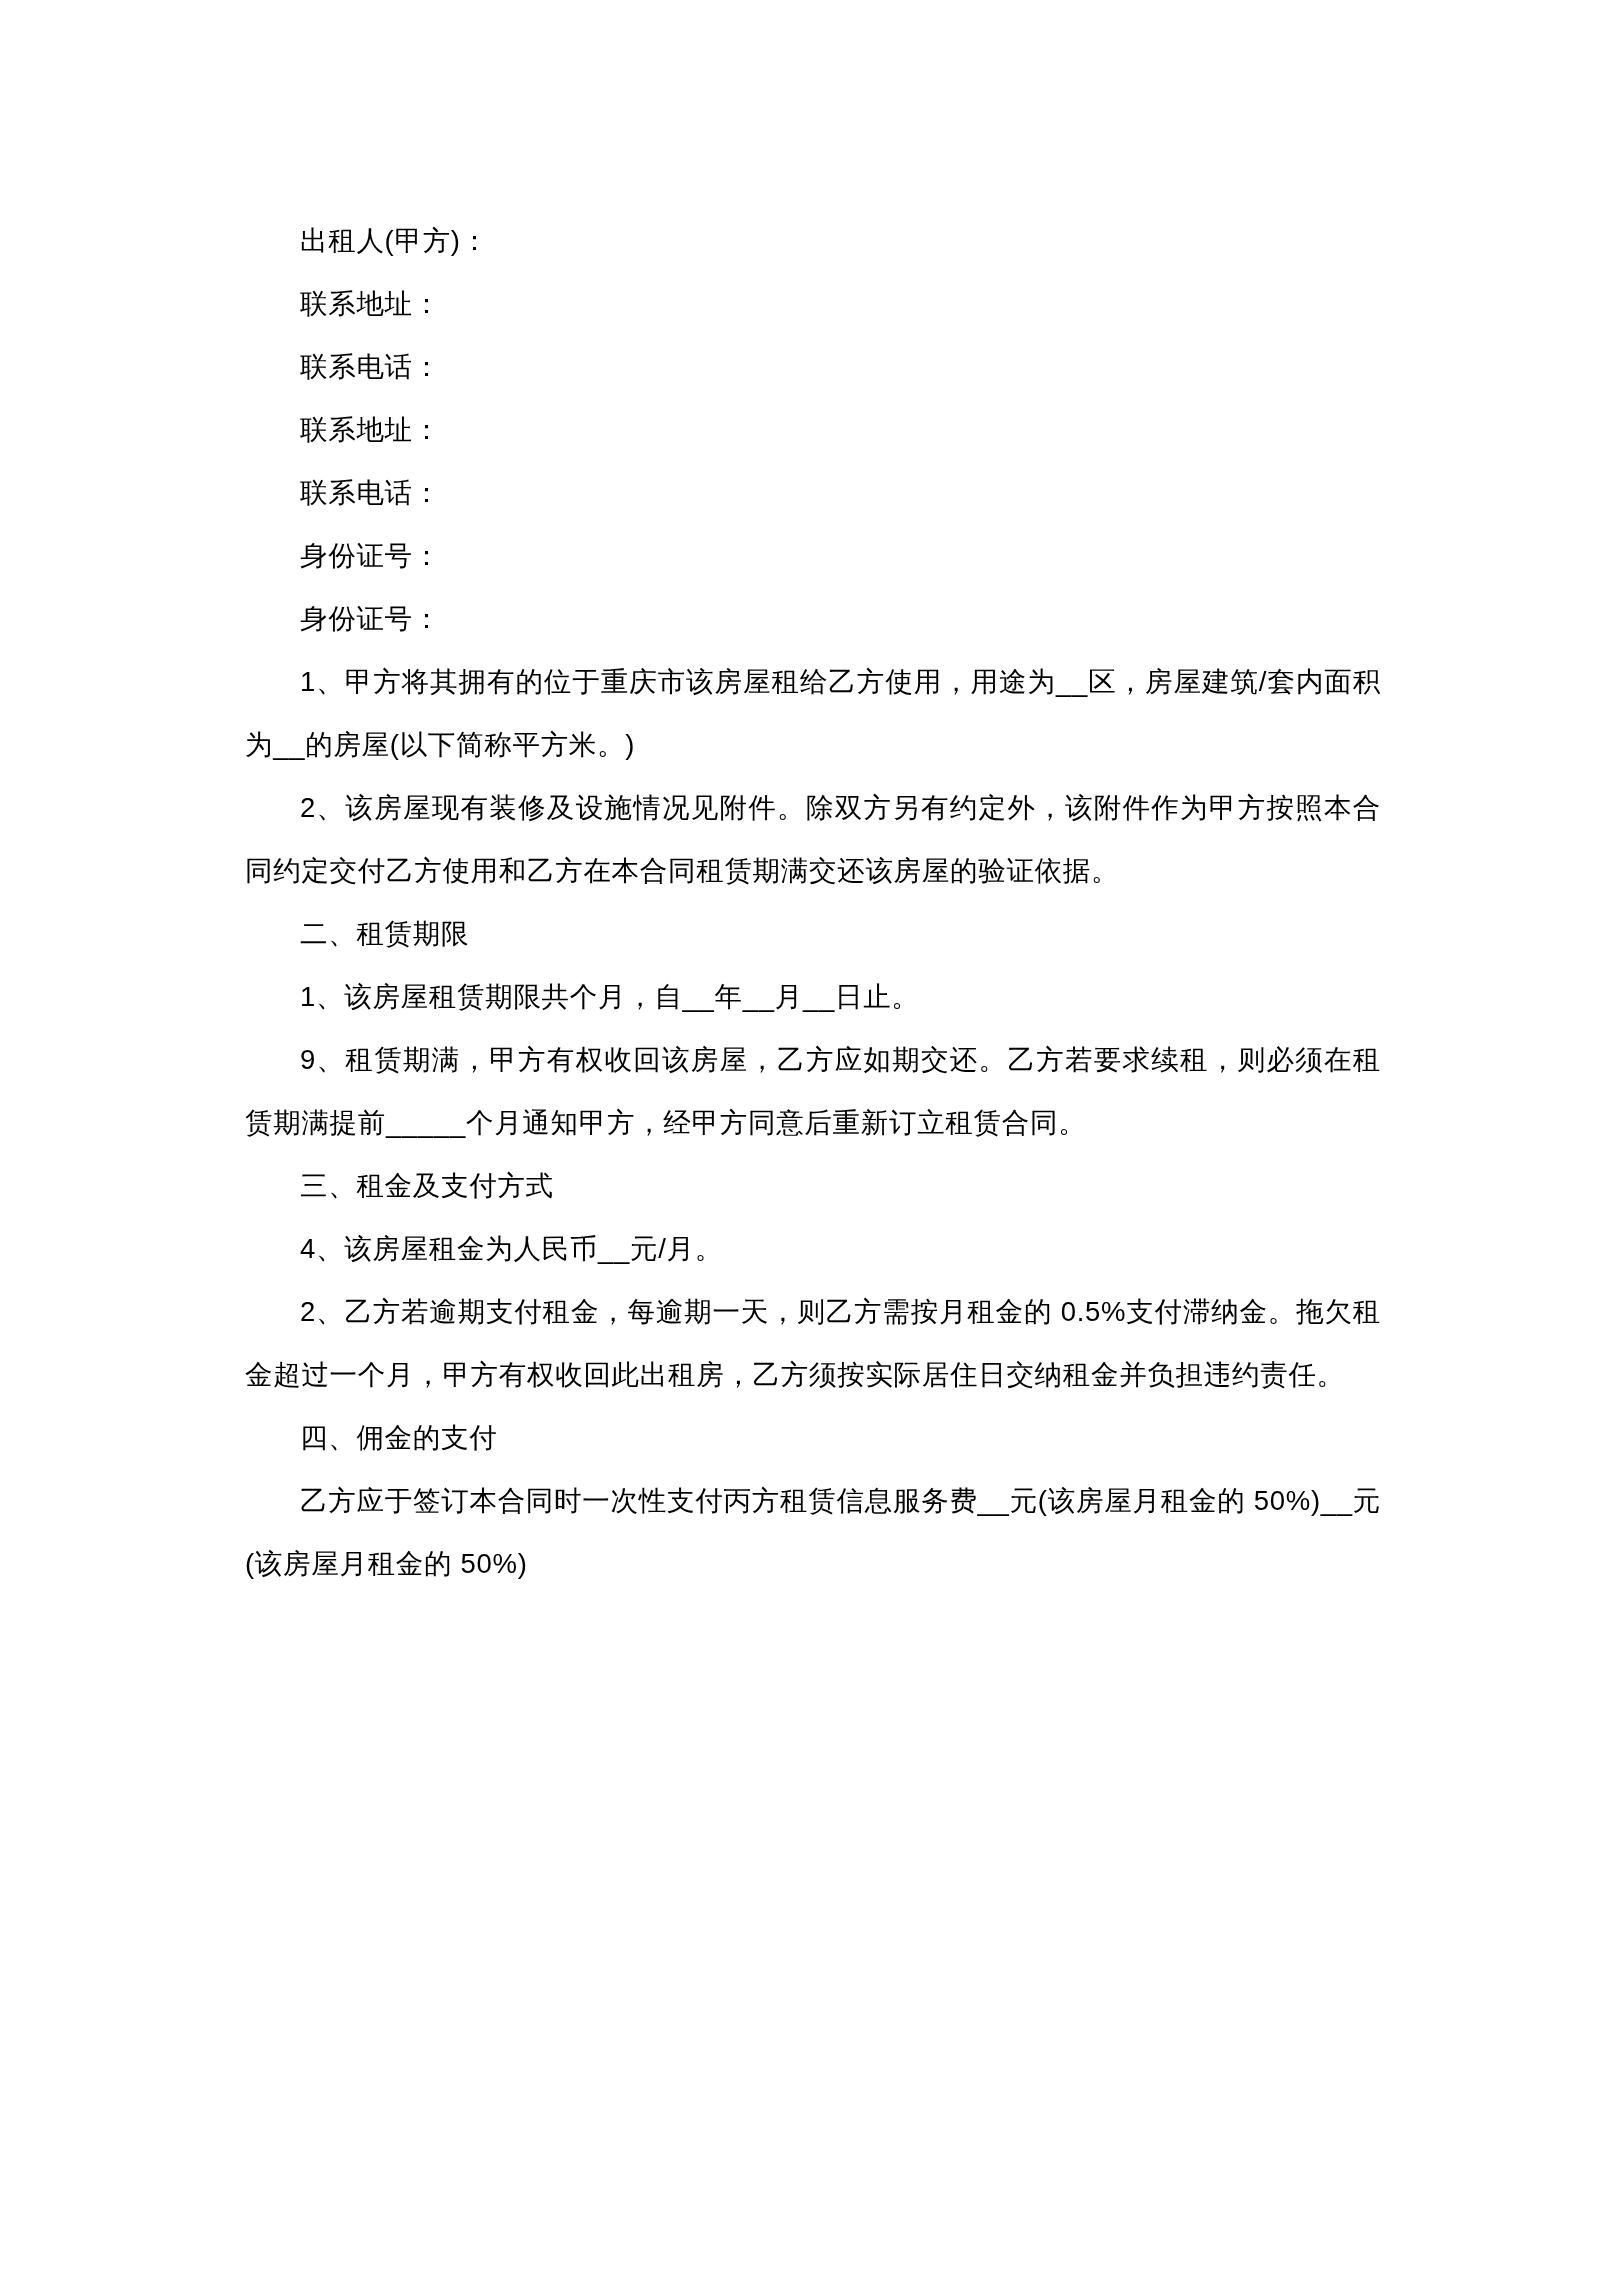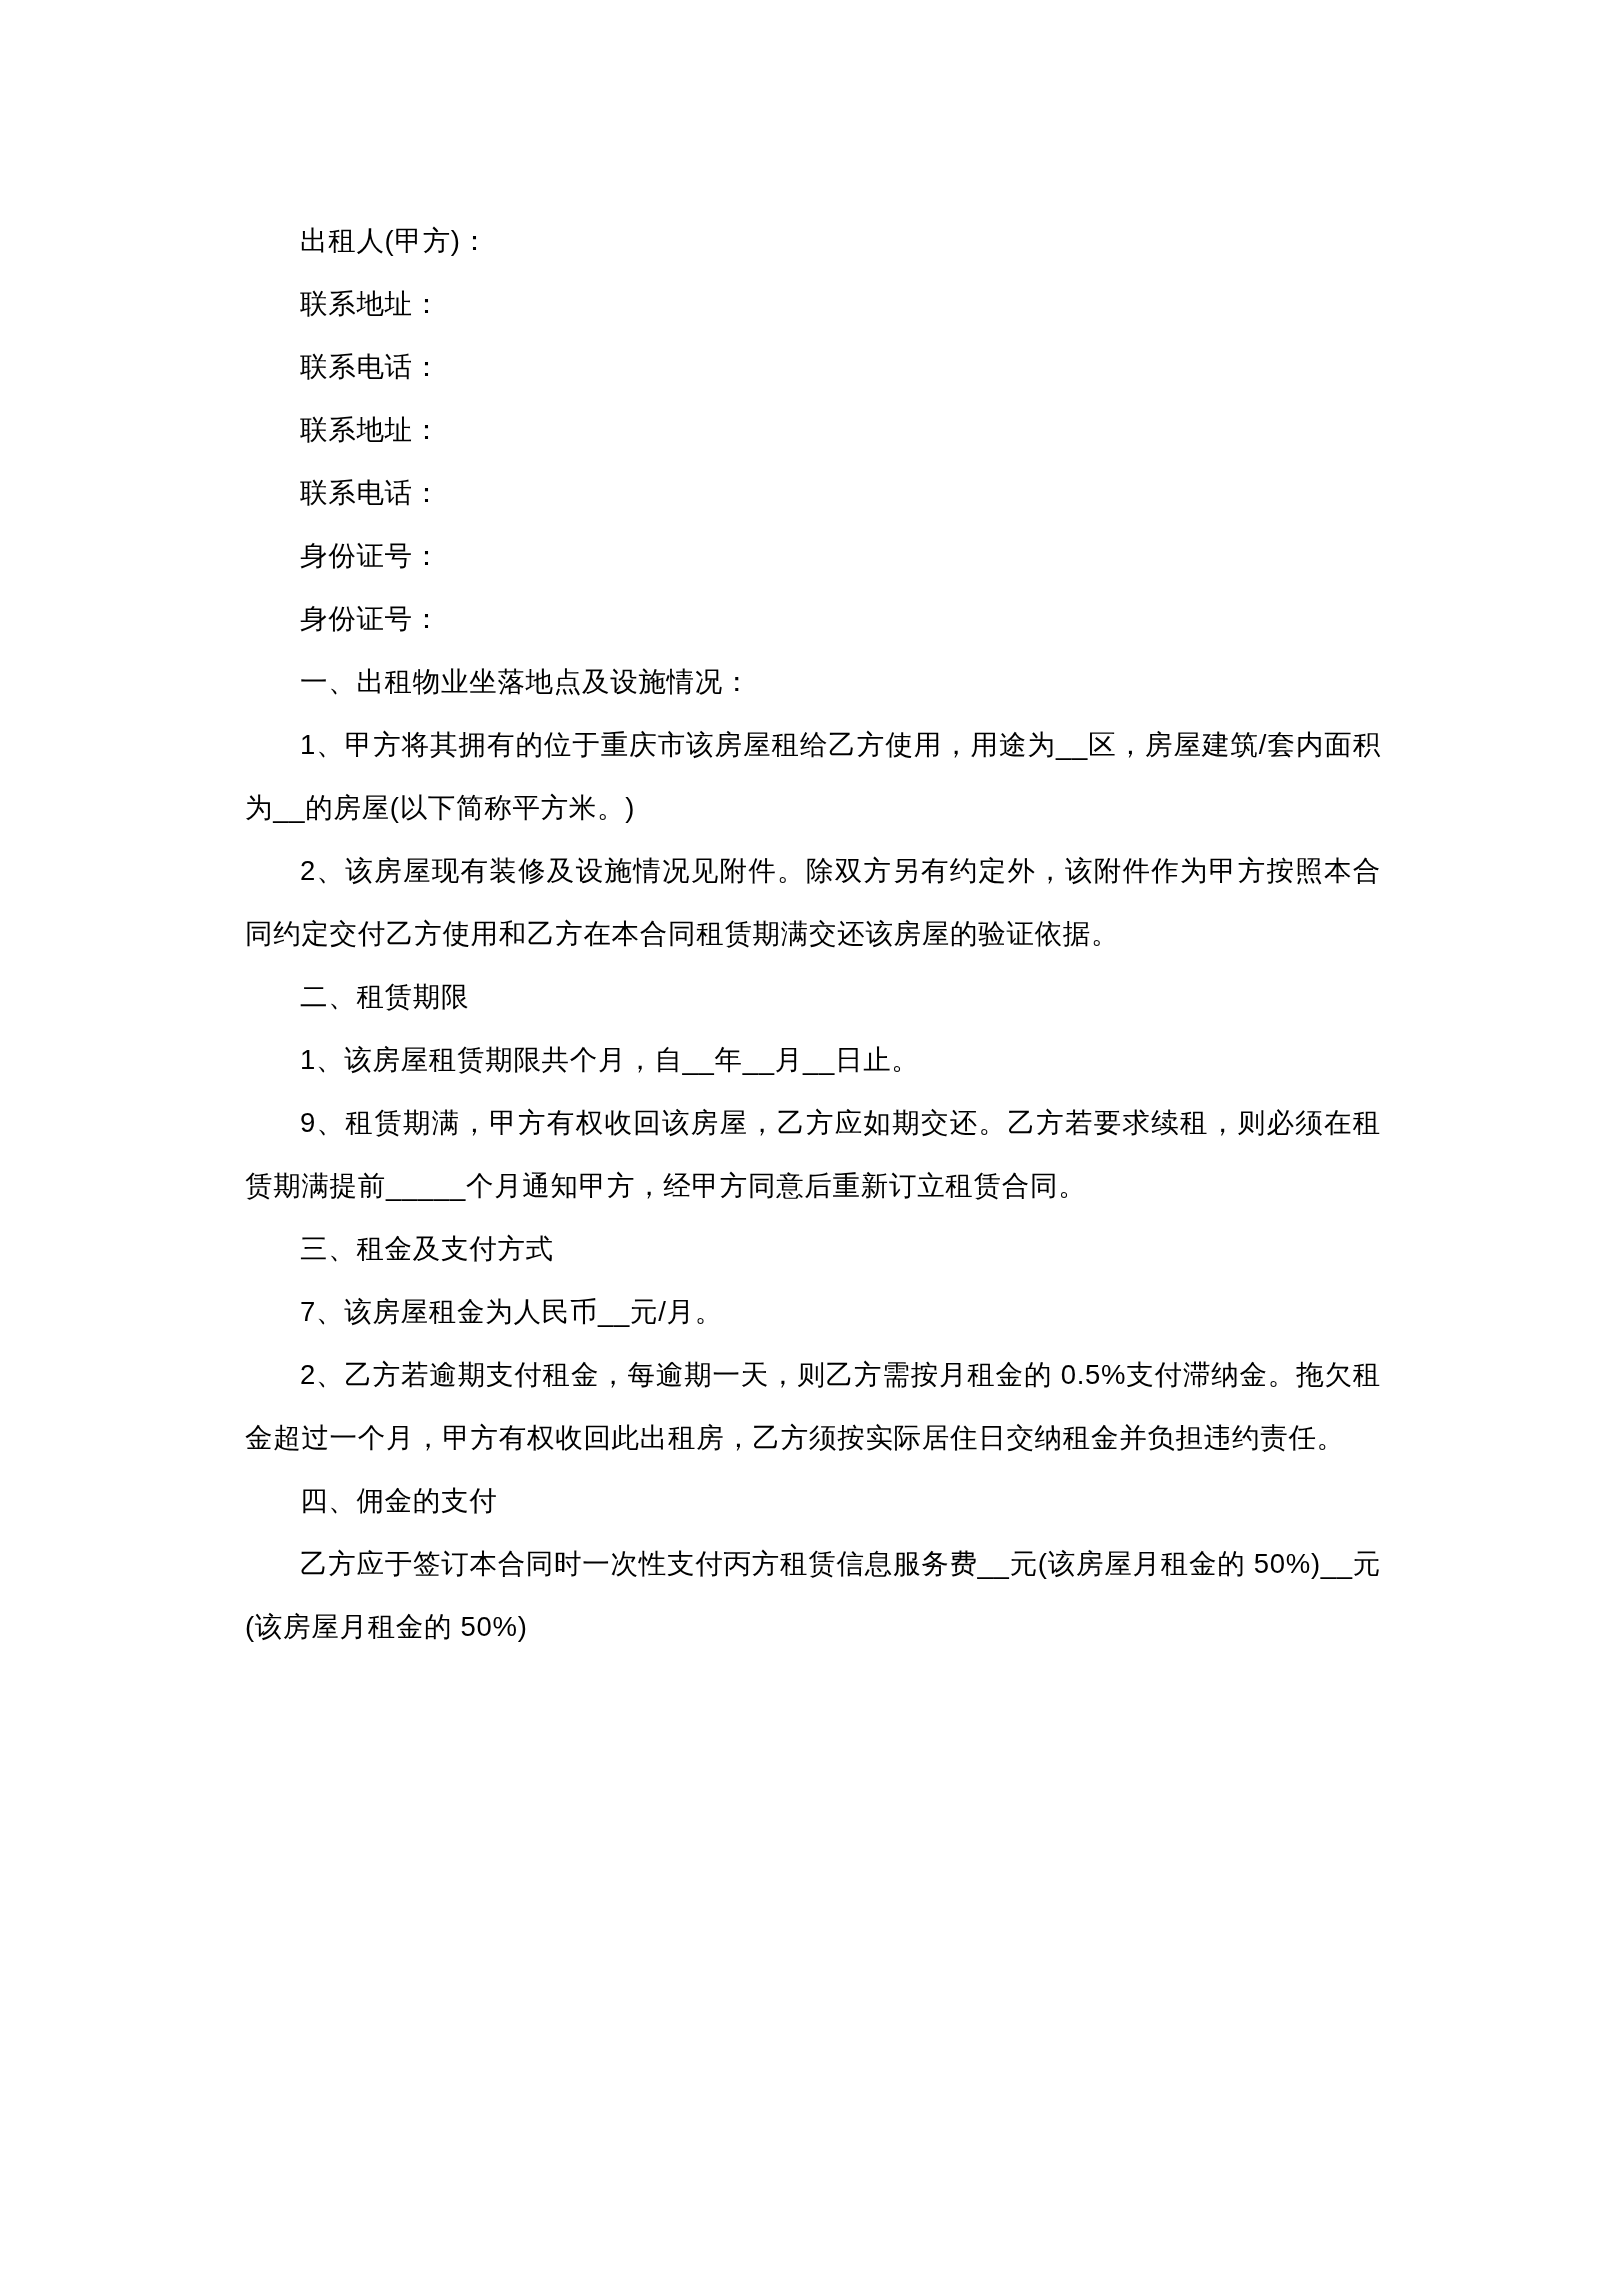--- a/index.html
+++ b/index.html
@@ -34,26 +34,25 @@
 
 <div class="page">
   <div class="doc-body">
     <p>出租人(甲方)：</p>
     <p>联系地址：</p>
     <p>联系电话：</p>
     <p>联系地址：</p>
     <p>联系电话：</p>
     <p>身份证号：</p>
     <p>身份证号：</p>
-    <p>一、出租物业坐落地点及设施情况：</p>
     <p>1、甲方将其拥有的位于重庆市该房屋租给乙方使用，用途为__区，房屋建筑/套内面积为__的房屋(以下简称平方米。)</p>
     <p>2、该房屋现有装修及设施情况见附件。除双方另有约定外，该附件作为甲方按照本合同约定交付乙方使用和乙方在本合同租赁期满交还该房屋的验证依据。</p>
     <p>二、租赁期限</p>
     <p>1、该房屋租赁期限共个月，自__年__月__日止。</p>
     <p>9、租赁期满，甲方有权收回该房屋，乙方应如期交还。乙方若要求续租，则必须在租赁期满提前_____个月通知甲方，经甲方同意后重新订立租赁合同。</p>
     <p>三、租金及支付方式</p>
-    <p>7、该房屋租金为人民币__元/月。</p>
+    <p>4、该房屋租金为人民币__元/月。</p>
     <p>2、乙方若逾期支付租金，每逾期一天，则乙方需按月租金的 0.5%支付滞纳金。拖欠租金超过一个月，甲方有权收回此出租房，乙方须按实际居住日交纳租金并负担违约责任。</p>
     <p>四、佣金的支付</p>
     <p>乙方应于签订本合同时一次性支付丙方租赁信息服务费__元(该房屋月租金的 50%)__元(该房屋月租金的 50%)</p>
   </div>
 </div>
 
 
 </body></html>

